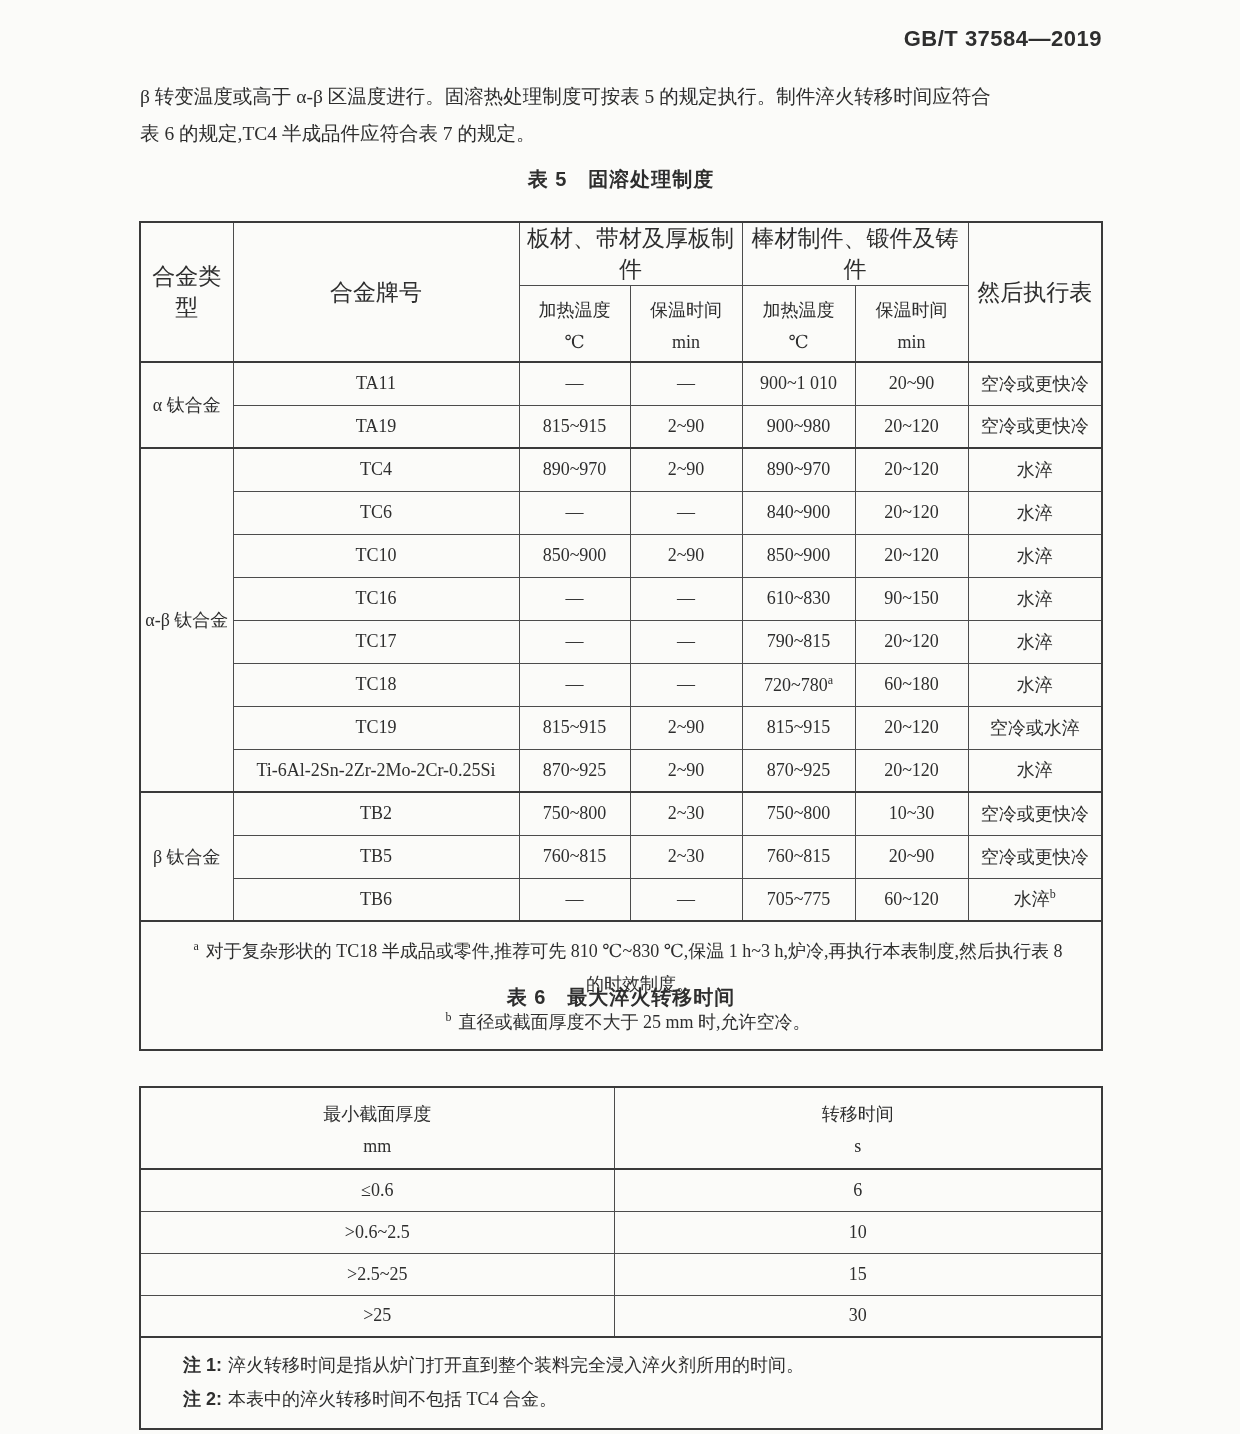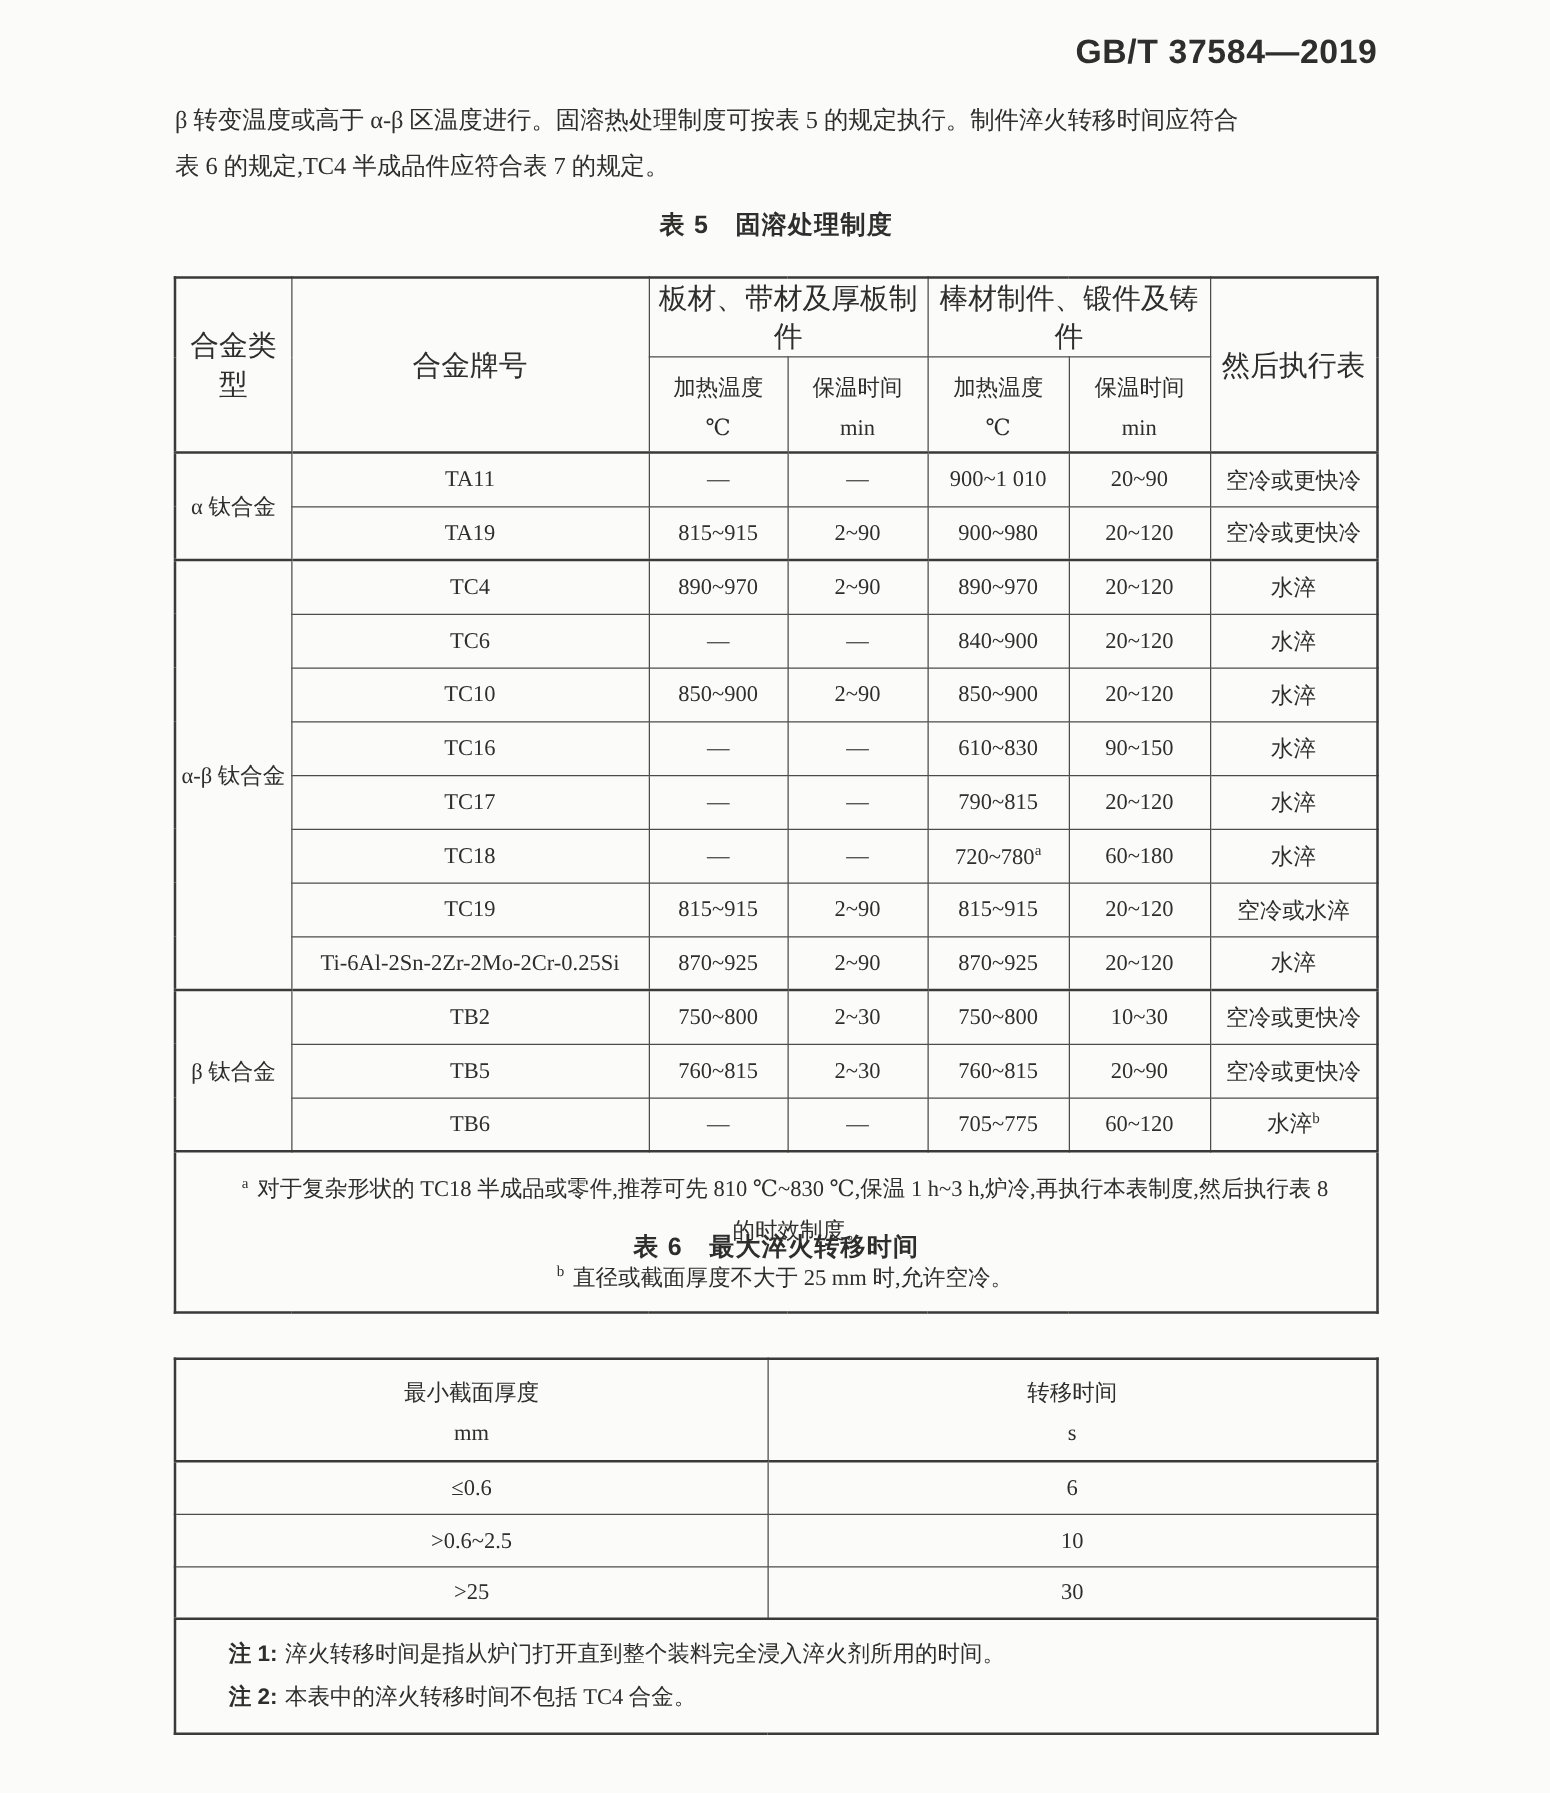--- a/index.html
+++ b/index.html
@@ -11,21 +11,21 @@
   html,body{margin:0;padding:0;}
   body{
     width:1240px;height:1434px;position:relative;
     background:var(--bg);color:var(--ink);
     font-family:"Liberation Serif","DejaVu Serif",serif;
   }
   .abs{position:absolute;}
   #doc-number{
     top:26px;left:0;width:1102px;text-align:right;
     font-family:"Liberation Sans","DejaVu Sans",sans-serif;
-    font-weight:bold;font-size:27px;letter-spacing:.5px;
+    font-weight:bold;font-size:22px;letter-spacing:.5px;
   }
   #intro{left:140px;top:78px;width:968px;font-size:19.5px;}
   #intro .line{line-height:37px;}
   .tbl-title{
     left:140px;width:962px;text-align:center;
     font-family:"Liberation Sans","DejaVu Sans",sans-serif;
     font-weight:bold;font-size:20px;letter-spacing:1px;
   }
   #table5-title{top:166px;}
   #table6-title{top:984px;}
@@ -268,20 +268,24 @@
     </tr>
     <tr class="data">
       <td>≤0.6</td>
       <td>6</td>
     </tr>
     <tr class="data">
       <td>&gt;0.6~2.5</td>
       <td>10</td>
     </tr>
     <tr class="data">
+      <td>&gt;2.5~25</td>
+      <td>15</td>
+    </tr>
+    <tr class="data">
       <td>&gt;25</td>
       <td>30</td>
     </tr>
     <tr class="notes">
       <td colspan="2">
         <div class="note">
           <b>注 1:</b><span>淬火转移时间是指从炉门打开直到整个装料完全浸入淬火剂所用的时间。</span>
         </div>
         <div class="note">
           <b>注 2:</b><span>本表中的淬火转移时间不包括 TC4 合金。</span>

